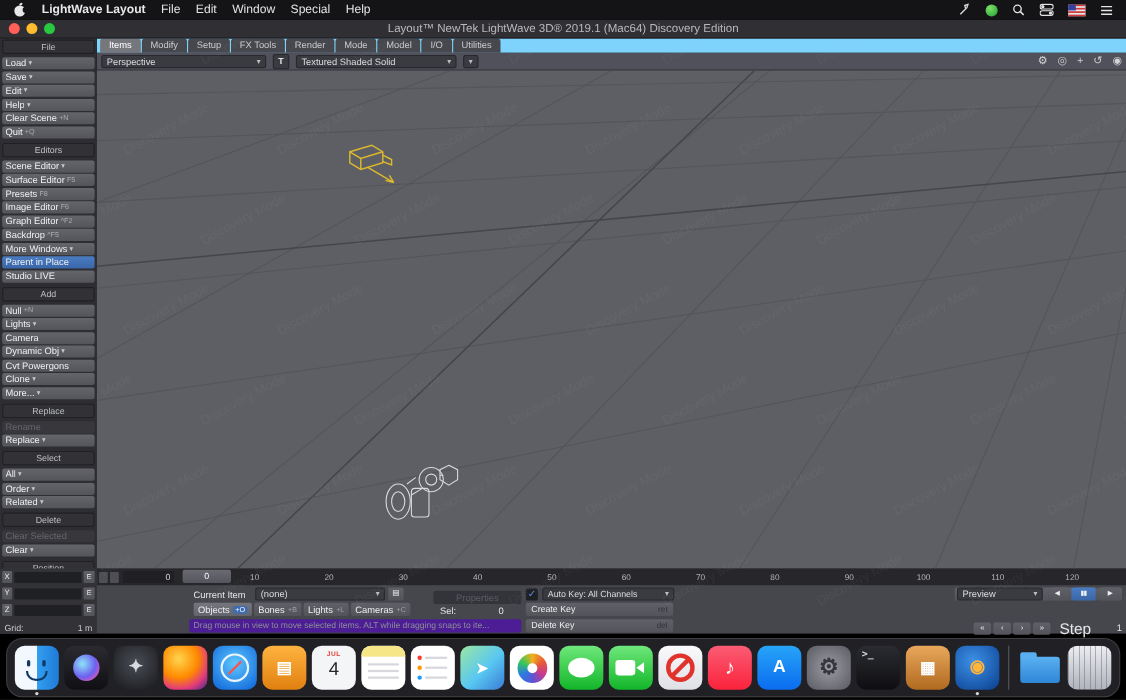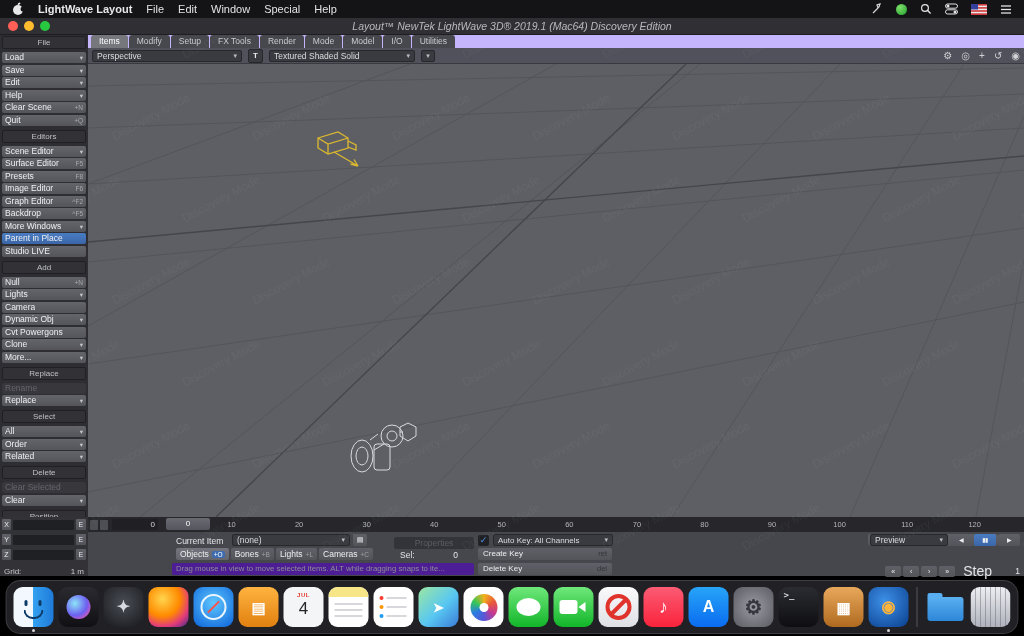--- a/index.html
+++ b/index.html
@@ -15,24 +15,24 @@
   .mb-right{margin-left:auto;display:flex;align-items:center;gap:13px;}
   .mb-icon{display:flex;align-items:center;}
   .green-dot{width:11px;height:11px;border-radius:50%;background:radial-gradient(circle at 35% 30%,#7fe06a,#1f9e2e);}
 
   
   .titlebar{position:absolute;left:0;top:18px;width:100%;height:16px;background:#303034;
     border-bottom:1px solid #1e1e22;display:flex;align-items:center;z-index:20;}
   .lights{position:absolute;left:8px;top:3px;display:flex;gap:6px;}
   .light{width:10px;height:10px;border-radius:50%;}
   .l-red{background:#ff5f57;} .l-yellow{background:#febc2e;} .l-green{background:#28c840;}
-  .win-title{width:100%;text-align:center;font-size:10.5px;color:#b9b9bd;font-style:italic;}
+  .win-title{width:100%;text-align:center;font-size:10.5px;color:#b9b9bd;}
 
   
-  .tabbar{position:absolute;left:88px;top:34px;right:0;height:14px;background:#c4b5fd;
+  .tabbar{position:absolute;left:88px;top:34px;right:0;height:14px;background:#7dd3fc;
     display:flex;align-items:flex-end;padding-left:3px;gap:1px;box-sizing:border-box;}
   .tab{height:13px;line-height:13px;padding:0 8px;font-size:8.5px;color:#c9cacd;
     background:#47484e;border-radius:3px 3px 0 0;}
   .tab.selected{background:#76777d;color:#fff;}
 
   
   .vptoolbar{position:absolute;left:88px;top:48px;right:0;height:16px;background:#50515a;
     border-bottom:1px solid #393a40;display:flex;align-items:center;gap:6px;
     padding:0 4px;box-sizing:border-box;}
   .dropdown{height:12px;background:#3a3b41;border:1px solid #27272c;border-radius:2px;
@@ -45,21 +45,21 @@
   .vp-icon{line-height:16px;}
 
   
   .sidebar{position:absolute;left:0;top:34px;width:88px;height:483px;background:#2e2e32;
     padding:0 2px;box-sizing:border-box;overflow:hidden;}
   .side-header{height:11px;line-height:11px;margin:4px 0 3px;text-align:center;font-size:8px;
     color:#bfc0c4;background:#313136;border:1px solid #202024;border-radius:2px;}
   .side-header:first-child{margin-top:2px;}
   .side-btn{position:relative;height:11px;line-height:11px;margin-bottom:1.5px;
     background:linear-gradient(#64656b,#54555b);border-radius:2px;font-size:8.5px;color:#f0f0f2;
-    padding:0 3px;display:flex;align-items:center;justify-content:space-between;overflow:hidden;white-space:nowrap;}
+    padding:0 3px;display:flex;align-items:center;justify-content:flex-start;overflow:hidden;white-space:nowrap;}
   .side-btn .lbl{overflow:hidden;text-overflow:ellipsis;}
   .side-btn .chev{font-size:6.5px;color:#c7c8cc;margin-left:2px;}
   .side-btn .sc{font-size:6.5px;color:#a9aab0;margin-left:2px;}
   .side-btn.selected{background:linear-gradient(#4a7cc2,#3a66a8);}
   .side-btn.disabled{background:#37373c;color:#66676d;}
 
   
   .viewport{position:absolute;left:88px;top:64px;width:936px;height:453px;background:#5e5f64;overflow:hidden;}
   .watermark-layer{position:absolute;left:88px;top:34px;width:936px;height:542px;
     pointer-events:none;overflow:hidden;z-index:5;}

